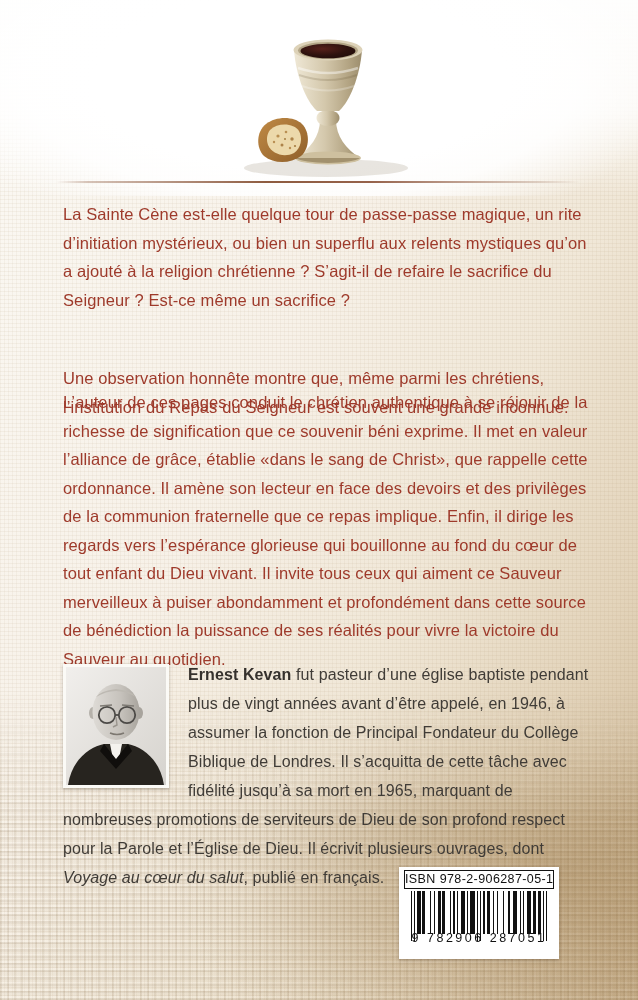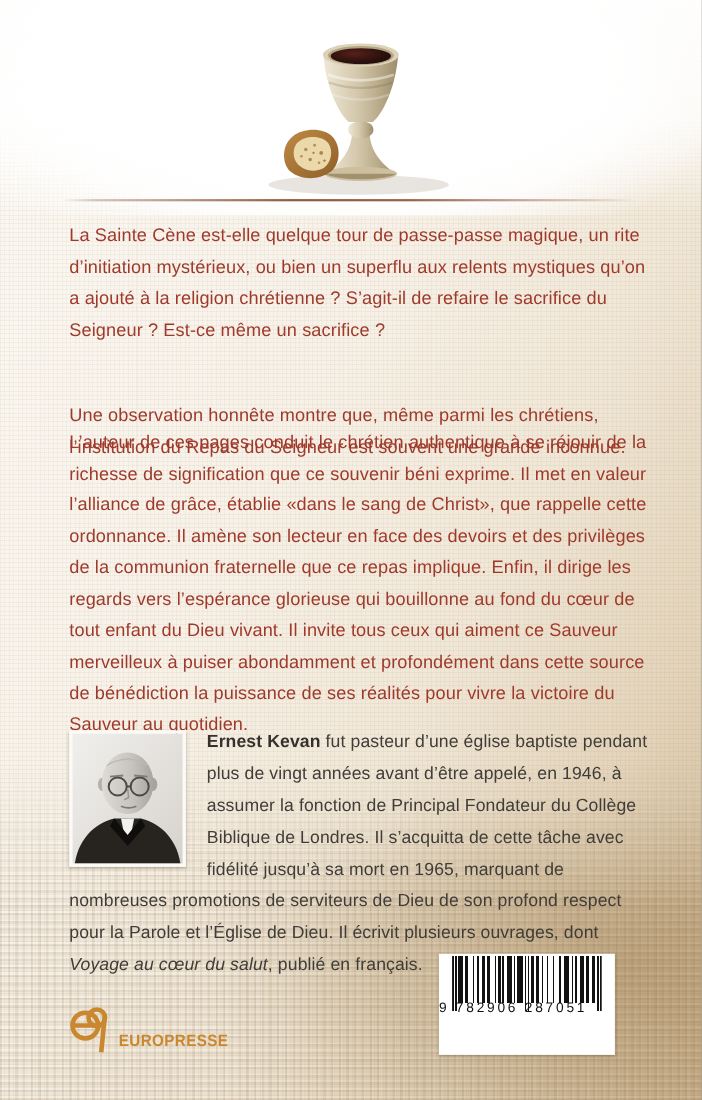--- a/index.html
+++ b/index.html
@@ -58,21 +58,21 @@
     position:absolute; left:399px; top:867px; width:160px; height:92px;
     background:#ffffff; box-shadow:0 1px 3px rgba(60,40,20,0.35);
   }
   .isbn-strip{
     margin:3px 5px 0 5px; border:1px solid #141414;
     font-size:12.5px; line-height:17px; text-align:center; color:#111;
     letter-spacing:0.4px; white-space:nowrap;
   }
   .bars{display:block; margin:2px auto 0 auto;}
   .barcode-digits{
-    margin-top:-10px; text-align:left; color:#111;
+    margin-top:-10px; text-align:center; color:#111;
     font-size:12.5px; letter-spacing:2.5px; white-space:nowrap;
   }
   
   .publisher{
     position:absolute; left:60px; top:914px; display:flex; align-items:flex-end;
   }
   .publisher svg{display:block;}
   .pub-name{
     color:#c9872f; font-weight:bold; font-size:15px; letter-spacing:0.4px;
     margin:0 0 4px 2px; transform:scaleX(0.92); transform-origin:left bottom;
@@ -170,20 +170,21 @@
         <path d="M44,66 Q51,69 58,66" stroke="#7d7871" stroke-width="1.6" fill="none"></path>
         <path d="M2,118 C6,92 24,80 38,77 L62,77 C76,80 94,92 98,118 Z" fill="#27241f"></path>
         <path d="M44,77 L56,77 L53,92 L47,92 Z" fill="#f4f2ee"></path>
         <path d="M38,77 L50,92 L62,77 L66,84 L50,102 L34,84 Z" fill="#100e0c"></path>
       </svg>
     </div>
     <p class="bio-text"><strong>Ernest Kevan</strong><span> fut pasteur d’une église baptiste pendant plus de vingt années avant d’être appelé, en 1946, à assumer la fonction de Principal Fondateur du Collège Biblique de Londres. Il s’acquitta de cette tâche avec fidélité jusqu’à sa mort en 1965, marquant de nombreuses promotions de serviteurs de Dieu de son profond respect pour la Parole et l’Église de Dieu. Il écrivit plusieurs ouvrages, dont </span><em>Voyage au cœur du salut</em><span>, publié en français.</span></p>
   </div>
 
   <div class="barcode-box">
+    <div class="isbn-strip">ISBN 978-2-906287-05-1</div>
     <svg class="bars" width="136" height="50" viewBox="0 0 95 44" preserveAspectRatio="none" shape-rendering="crispEdges" aria-hidden="true">
       <g fill="#111111">
         <rect x="0" y="0" width="1" height="44"></rect>
           <rect x="2" y="0" width="1" height="44"></rect>
         <rect x="4" y="0" width="3" height="38"></rect>
           <rect x="8" y="0" width="2" height="38"></rect>
         <rect x="13" y="0" width="1" height="38"></rect>
           <rect x="16" y="0" width="1" height="38"></rect>
         <rect x="19" y="0" width="2" height="38"></rect>
           <rect x="22" y="0" width="2" height="38"></rect>
@@ -207,24 +208,13 @@
           <rect x="81" y="0" width="3" height="38"></rect>
         <rect x="85" y="0" width="2" height="38"></rect>
           <rect x="89" y="0" width="2" height="38"></rect>
         <rect x="92" y="0" width="1" height="44"></rect>
           <rect x="94" y="0" width="1" height="44"></rect>
       </g>
     </svg>
     <div class="barcode-digits">9 782906 287051</div>
   </div>
 
-  <div class="publisher">
-    <svg width="46" height="45" viewBox="0 0 48 54" aria-hidden="true">
-      <g stroke="#c9872f" stroke-width="5" fill="none">
-        <circle cx="17.5" cy="22" r="14"></circle>
-        <line x1="6" y1="22" x2="34" y2="22"></line>
-        <circle cx="30" cy="13.5" r="9"></circle>
-        <path d="M38.8,11 L34.8,51"></path>
-      </g>
-    </svg>
-    <span class="pub-name">EUROPRESSE</span>
-  </div>
 </div>
 
 </body></html>

